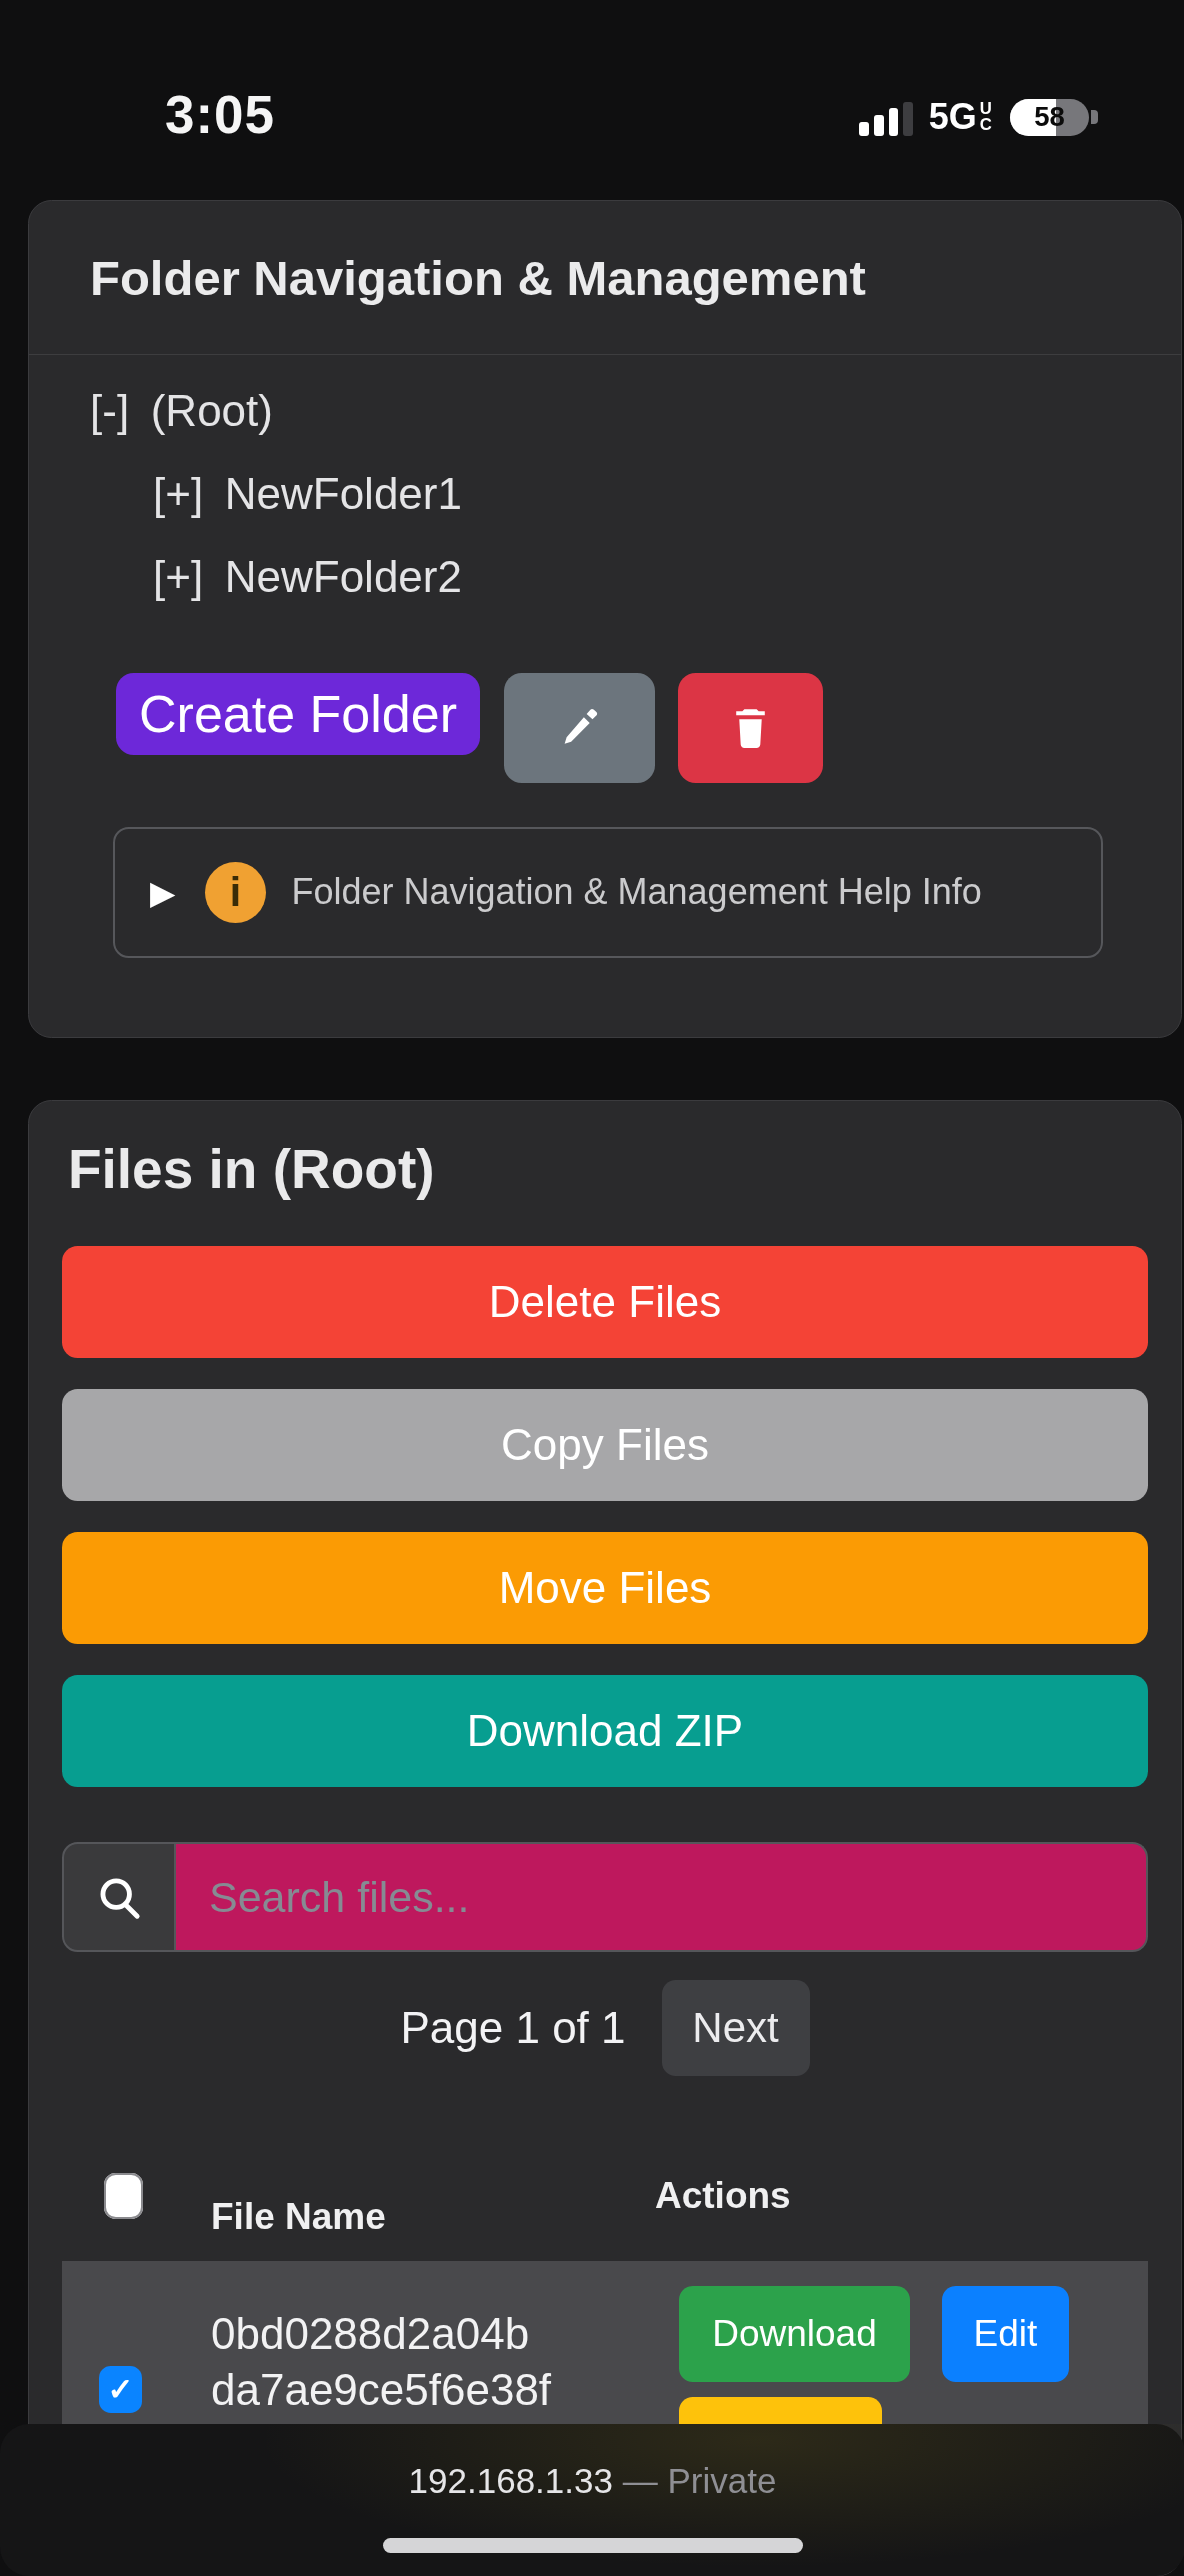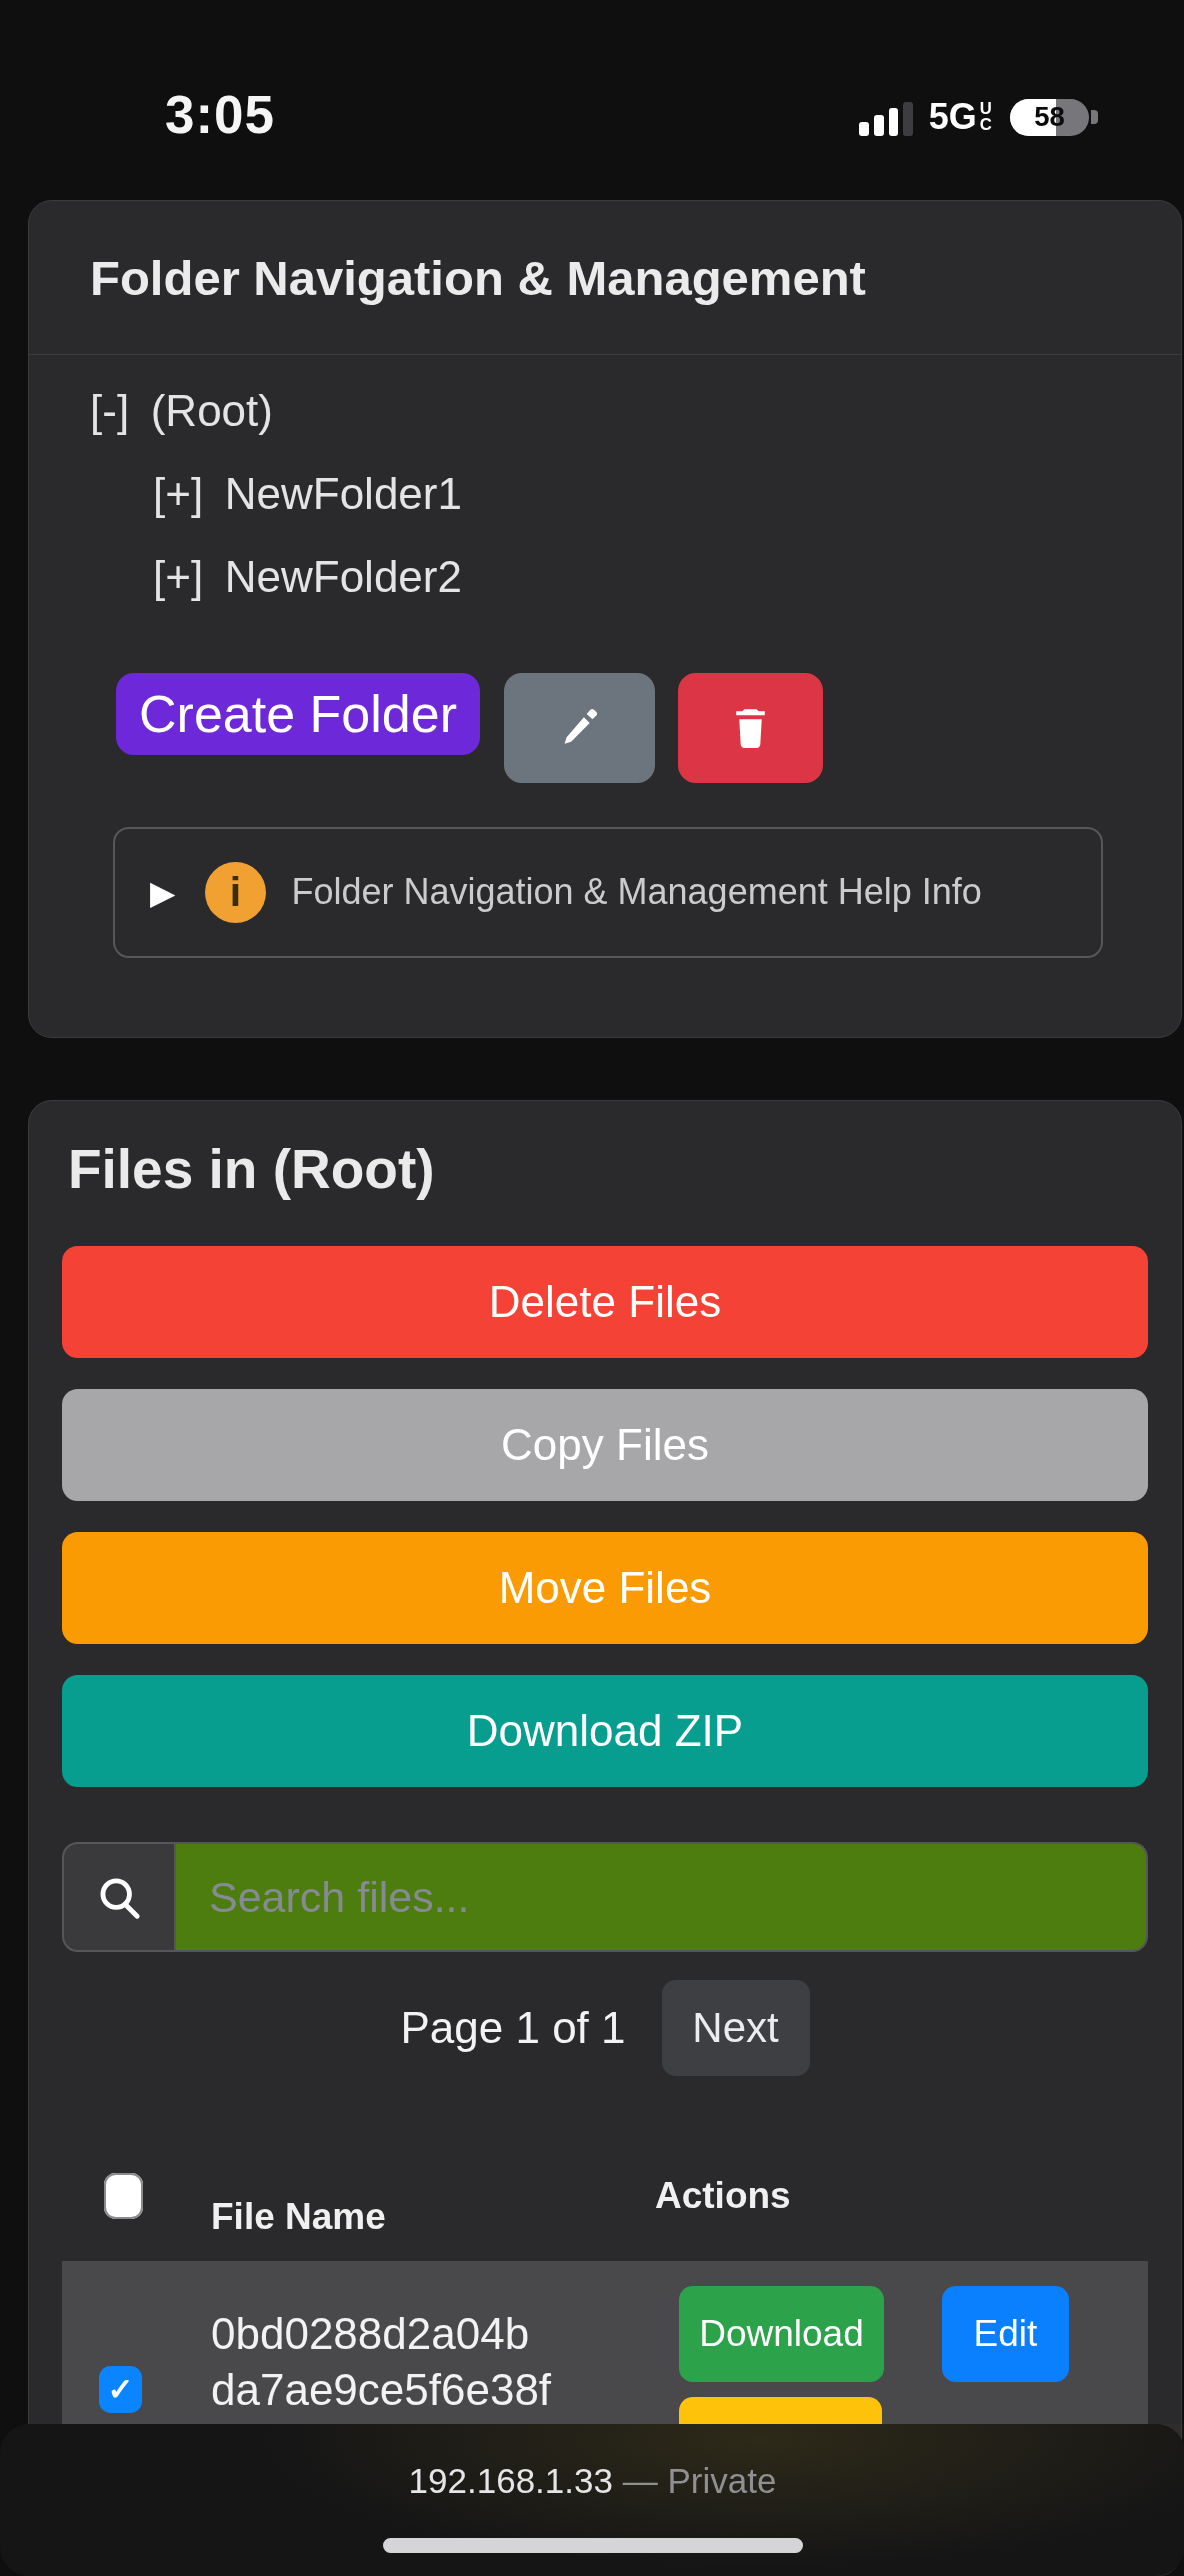--- a/index.html
+++ b/index.html
@@ -63,21 +63,21 @@
              display:flex; align-items:center; justify-content:center;
              font-size:44px; color:#fff; border:none; font-family:inherit; cursor:pointer; }
   .bb-delete { background:#f44336; }
   .bb-copy   { background:#a7a7a9; }
   .bb-move   { background:#fb9b04; }
   .bb-zip    { background:#079e90; }
 
   .search-row { margin-top:55px; height:110px; display:flex; }
   .search-iconbox { width:114px; height:110px; background:#3a3a3c; border:2px solid #55565a;
                     border-radius:15.7px 0 0 15.7px; display:flex; align-items:center; justify-content:center; }
-  .search-input { flex:1; height:110px; background:#4d7c0f; border:2px solid #55565a; border-left:none;
+  .search-input { flex:1; height:110px; background:#be185d; border:2px solid #55565a; border-left:none;
                   border-radius:0 15.7px 15.7px 0; font-size:43px; color:#e8e8e8; padding:0 33px;
                   font-family:inherit; outline:none; }
   .search-input::placeholder { color:#868b93; }
 
   .pagination { margin-top:27.5px; height:96px; display:flex; align-items:center; justify-content:center; gap:36px; }
   .page-btn { width:148px; height:96px; background:#3e3f42; border-radius:13.8px; border:none;
               font-size:42px; color:#ececee; display:flex; align-items:center; justify-content:center;
               font-family:inherit; cursor:pointer; }
   .page-label { font-size:44px; color:#f3f3f5; }
 
@@ -88,21 +88,21 @@
   .th-filename { position:absolute; left:149px; top:23.6px; font-size:37px; font-weight:700; color:#f0f0f1; }
   .th-actions  { position:absolute; left:593px; top:2.9px;  font-size:37px; font-weight:700; color:#f0f0f1; }
 
   .file-row { position:relative; height:187px; background:#49494c; }
   .chk-row { position:absolute; left:37px; top:105px; width:43px; height:47px; background:#0a84ff;
              display:flex; align-items:center; justify-content:center; color:#fff; font-size:31px; font-weight:700; }
   .file-name { position:absolute; left:149px; top:45px; font-size:44px; color:#f2f2f3; line-height:56px; }
   .row-btn { position:absolute; height:96px; border-radius:13.8px; border:none; color:#fff;
              display:flex; align-items:center; justify-content:center; font-size:37px;
              font-family:inherit; cursor:pointer; }
-  .rb-download { left:617px; top:25.5px;  width:205px; background:#2ca24b; }
+  .rb-download { left:617px; top:25.5px;  width:231px; background:#2ca24b; }
   .rb-edit     { left:880px; top:25.5px;  width:127px; background:#0b80ff; }
   .rb-partial  { left:617px; top:136px; width:203px; background:#fec20b; }
 
   
   .browser-bar { position:absolute; top:2424px; left:0; width:1185px; height:152px; z-index:5;
                  background:#151516;border-radius:29px; }
   .browser-bar::before { content:""; position:absolute; inset:0;
                  background:radial-gradient(ellipse 60% 120% at 64% 10%, rgba(140,125,35,0.20), transparent 70%); }
   .url-line { position:relative; text-align:center; margin-top:37px; font-size:35px; }
   .url-host { color:#e6e6e8; }

